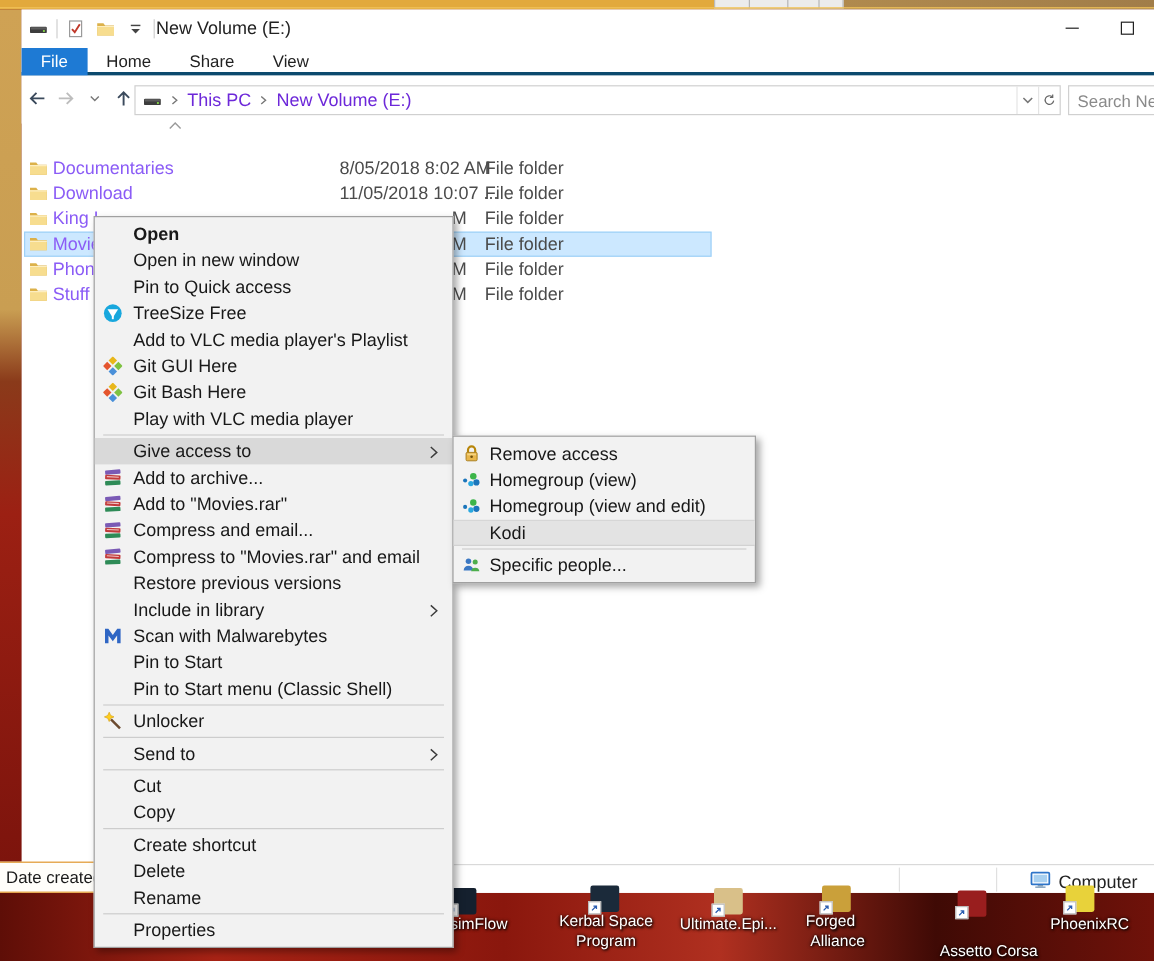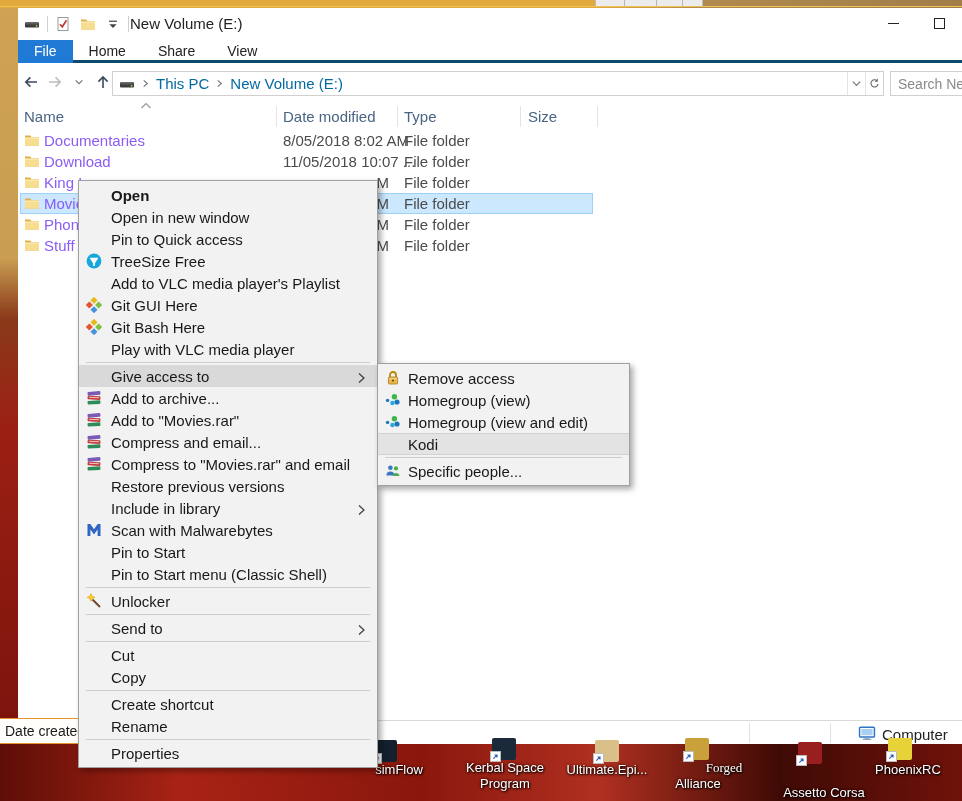--- a/index.html
+++ b/index.html
@@ -35,21 +35,21 @@
   .ribbon-tabs { position:absolute; left:0; top:32px; width:100%; height:23px; background:#fff; border-bottom:3px solid #0c4a6e; display:flex; }
   .rtab { height:23px; padding:3px 16px 0 16px; font-size:14px; color:#222; }
   .rtab.active { background:#1e7ad4; color:#fff; }
 
   .nav-row { position:absolute; left:0; top:55px; width:100%; height:40px; background:#fff; }
   .nav-btns { position:absolute; left:2px; top:8px; display:flex; align-items:center; gap:2px; }
   .nav-btn { width:22px; height:22px; display:flex; align-items:center; justify-content:center; }
   .nav-btn svg { width:16px; height:16px; }
   .nav-btn.small svg { width:10px; height:10px; }
   .addr-box { position:absolute; left:94px; top:8px; width:772px; height:25px; border:1px solid #d0d0d0; background:#fff; display:flex; align-items:center; }
-  .addr-main { flex:1; display:flex; align-items:center; padding-left:6px; gap:2px; font-size:15px; color:#0369a1; overflow:hidden; }
+  .addr-main { flex:1; display:flex; align-items:center; padding-left:6px; gap:2px; font-size:15px; color:#6d28d9; overflow:hidden; }
   .addr-main .drive { width:16px; height:16px; }
   .addr-btn { width:18px; height:23px; display:flex; align-items:center; justify-content:center; border-left:1px solid #e4e4e4; }
   .addr-btn svg { width:11px; height:11px; }
   .search-box { position:absolute; left:872px; top:8px; width:90px; height:25px; border:1px solid #d0d0d0; background:#fff; display:flex; align-items:center; padding-left:7px; font-size:14px; color:#8a8a8a; white-space:nowrap; overflow:hidden; }
 
   
   .sort-chevron { position:absolute; left:122px; top:88px; width:12px; height:8px; }
   .headers { position:absolute; left:0; top:96px; width:100%; height:26px; }
   .hcol { position:absolute; top:4px; font-size:15px; color:#4a6484; }
   .hsep { position:absolute; top:2px; width:1px; height:21px; background:#e4e4e4; }
@@ -142,21 +142,21 @@
       <div class="dlabel" style="left: 607px; top: 762px;">Ultimate.Epi...</div>
       <div class="dicon" style="left: 685px; top: 738px;">
         <div class="tile" style="background: rgb(202, 160, 58);">
           <span class="shortcut">
             <svg viewBox="0 0 10 10">
               <path d="M2.6 7.4 L6.4 3.6 M3.9 3.4 h2.8 v2.8" fill="none" stroke="#2a5db0" stroke-width="1.2"></path>
             </svg>
           </span>
         </div>
       </div>
-      <div class="dlabel" style="left: 724px; top: 760px; font-family: Liberation Serif, serif;">Forged</div>
+      <div class="dlabel" style="left: 692px; top: 760px;">Forged</div>
       <div class="dlabel" style="left: 698px; top: 776px; text-align: right;">Alliance</div>
       <div class="dicon" style="left: 798px; top: 742px;">
         <div class="tile" style="background: rgb(153, 30, 30);">
           <span class="shortcut">
             <svg viewBox="0 0 10 10">
               <path d="M2.6 7.4 L6.4 3.6 M3.9 3.4 h2.8 v2.8" fill="none" stroke="#2a5db0" stroke-width="1.2"></path>
             </svg>
           </span>
         </div>
       </div>
@@ -278,30 +278,20 @@
               <path d="M12 1.2 v3.4 h-3.4" fill="none" stroke="#666" stroke-width="1.5"></path>
             </svg>
           </div>
       </div>
       <div class="search-box">Search Ne.</div>
     </div>
 
     <span class="sort-chevron"><svg viewBox="0 0 12 8">
           <path d="M1.5 6 L6 1.5 L10.5 6" fill="none" stroke="#9a9a9a" stroke-width="1.2"></path>
         </svg></span>
-    <div class="headers" id="headers">
-        <span class="hcol" style="left: 6px;">Name</span>
-        <span class="hsep" style="left: 258px;"></span>
-        <span class="hcol" style="left: 265px;">Date modified</span>
-        <span class="hsep" style="left: 379px;"></span>
-        <span class="hcol" style="left: 386px;">Type</span>
-        <span class="hsep" style="left: 502px;"></span>
-        <span class="hcol" style="left: 510px;">Size</span>
-        <span class="hsep" style="left: 579px;"></span>
-      </div>
     <div class="rows" id="rows">
         <div class="frow" style="top: 0px;">
           <span class="ficon"><svg viewBox="0 0 16 16">
               <path d="M1 3.4 h5.2 l1.4 1.9 H15 V13.6 H1 z" fill="#dcb14a"></path>
               <path d="M1 5.6 h14 v8 H1 z" fill="#f7dd8f"></path>
               <path d="M1 5.6 h14 v1 H1 z" fill="#fdeec0"></path>
             </svg></span>
           <span class="fname">Documentaries</span>
           <span class="fdate">8/05/2018 8:02 AM</span>
           <span class="ftype">File folder</span>
@@ -526,20 +516,23 @@
         <span>Cut</span>
       </div>
       <div class="mitem">
         <span>Copy</span>
       </div>
       <div class="msep"></div>
       <div class="mitem">
         <span>Create shortcut</span>
       </div>
       <div class="mitem">
+        <span>Delete</span>
+      </div>
+      <div class="mitem">
         <span>Rename</span>
       </div>
       <div class="msep"></div>
       <div class="mitem">
         <span>Properties</span>
       </div>
     </div>
   <div class="menu" id="submenu">
       <div class="mitem">
         <span class="micon">

